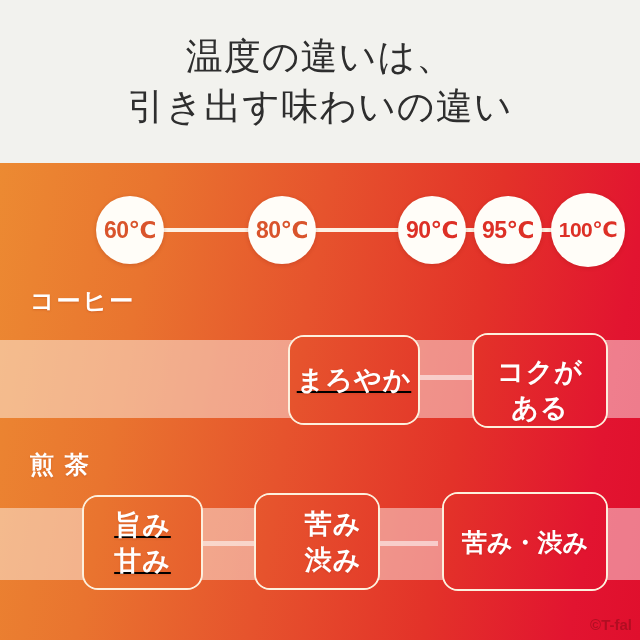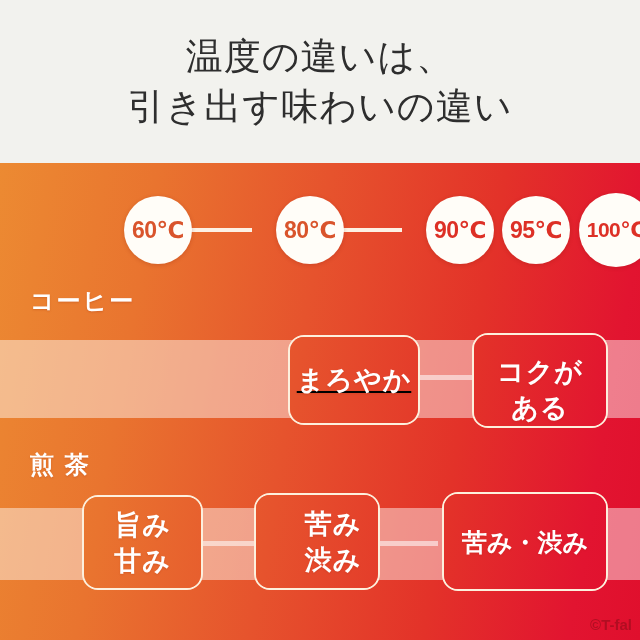--- a/index.html
+++ b/index.html
@@ -69,21 +69,20 @@
     top: 65px;
   }
   .temp-node {
     position: absolute;
     border-radius: 50%;
     background: #fffdf8;
     display: flex;
     align-items: center;
     justify-content: center;
     box-shadow: 0 1px 4px rgba(120, 25, 10, 0.22);
-    margin-left: 28px;
   }
   .temp-label {
     color: #d9542c;
     font-size: 23px;
     font-weight: 700;
     letter-spacing: -0.5px;
     white-space: nowrap;
   }
   .temp-label.red { color: #dd3026; }
   .temp-label.small { font-size: 21px; }
@@ -215,21 +214,21 @@
       <div class="flavour-text">ある</div>
     </div>
 
     <div class="row-label" style="left:30px; top:286px;">煎 茶</div>
 
     <div class="light-band" style="top:345px; height:72px;"></div>
 
     <div class="connector" style="left:198px; top:378px; width:60px;"></div>
     <div class="connector" style="left:376px; top:378px; width:62px;"></div>
 
-    <div class="flavour-box" style="left:82px; top:332px; width:121px; height:95px;">
+    <div class="flavour-box" style="left:82px; top:332px; width:121px; height:95px;text-decoration:underline;">
       <div class="box-bg" style="left:-82px; top:-332px;"></div>
       <div class="flavour-text">旨み</div>
       <div class="flavour-text">甘み</div>
     </div>
 
     <div class="flavour-box" style="left:254px; top:330px; width:126px; height:97px;padding-left:32px;">
       <div class="box-bg" style="left:-254px; top:-330px;"></div>
       <div class="flavour-text">苦み</div>
       <div class="flavour-text">渋み</div>
     </div>

